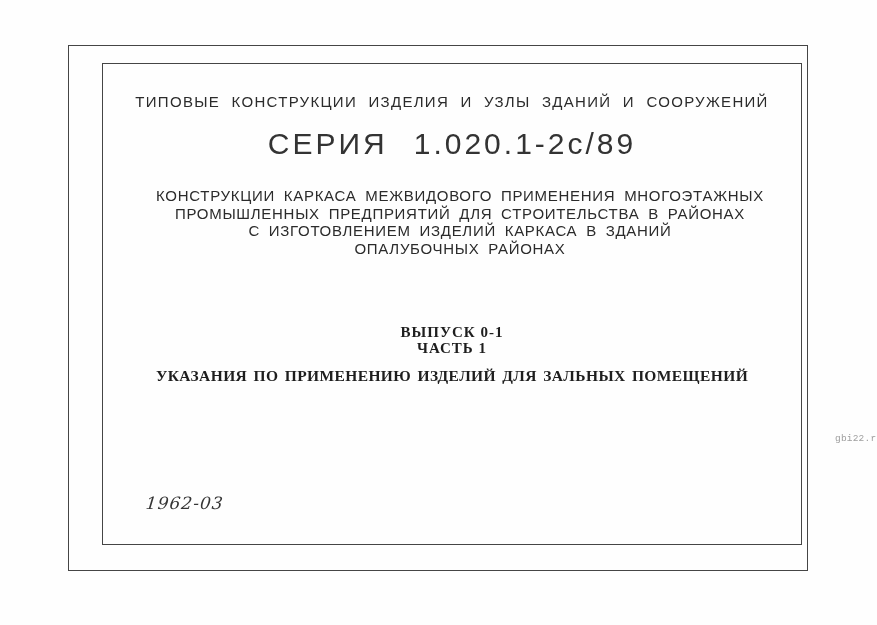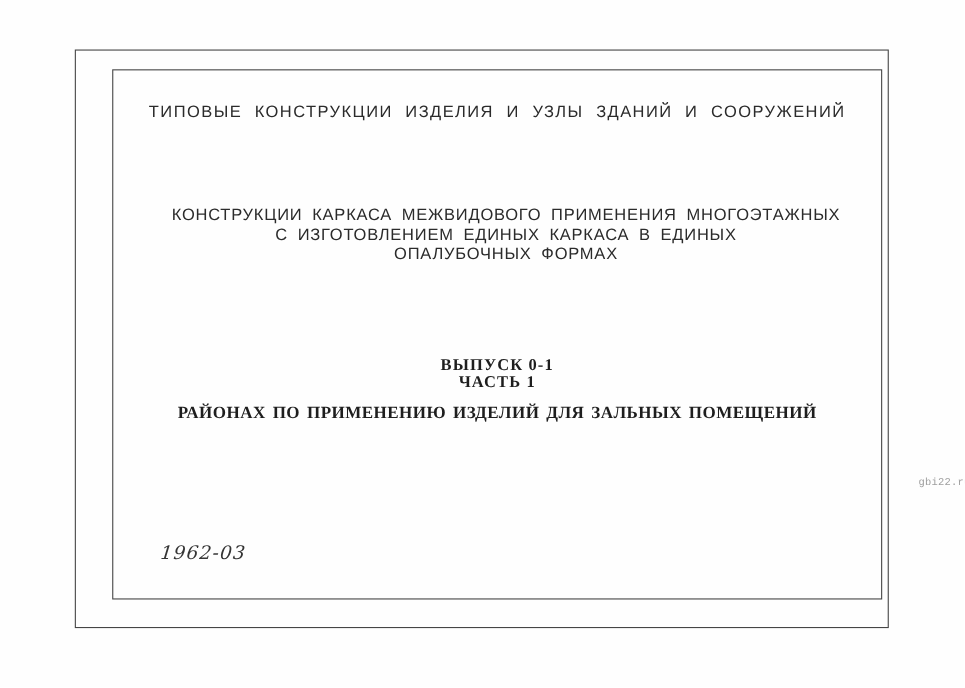--- a/index.html
+++ b/index.html
@@ -116,33 +116,37 @@
 
 <div id="page">
 
   <div class="outer-border"></div>
   <div class="inner-border"></div>
 
   <div class="content">
 
     <div class="center doc-header draft-text">ТИПОВЫЕ КОНСТРУКЦИИ ИЗДЕЛИЯ И УЗЛЫ ЗДАНИЙ И СООРУЖЕНИЙ</div>
 
+    <div class="center series-title draft-text">
+      <span>СЕРИЯ</span><span class="series-number">1.020.1-2с/89</span>
+    </div>
 
     <div class="center description draft-text">
       <div>КОНСТРУКЦИИ КАРКАСА МЕЖВИДОВОГО ПРИМЕНЕНИЯ МНОГОЭТАЖНЫХ</div>
-      <div>С ИЗГОТОВЛЕНИЕМ ЕДИНЫХ КАРКАСА В ЕДИНЫХ</div>
-      <div>ОПАЛУБОЧНЫХ ФОРМАХ</div>
+      <div>ПРОМЫШЛЕННЫХ ПРЕДПРИЯТИЙ ДЛЯ СТРОИТЕЛЬСТВА В РАЙОНАХ</div>
+      <div>С ИЗГОТОВЛЕНИЕМ ИЗДЕЛИЙ КАРКАСА В ЗДАНИЙ</div>
+      <div>ОПАЛУБОЧНЫХ РАЙОНАХ</div>
     </div>
 
     <div class="center issue-block">
       <div>ВЫПУСК 0-1</div>
       <div>ЧАСТЬ 1</div>
     </div>
 
-    <div class="center subtitle">РАЙОНАХ ПО ПРИМЕНЕНИЮ ИЗДЕЛИЙ ДЛЯ ЗАЛЬНЫХ ПОМЕЩЕНИЙ</div>
+    <div class="center subtitle">УКАЗАНИЯ ПО ПРИМЕНЕНИЮ ИЗДЕЛИЙ ДЛЯ ЗАЛЬНЫХ ПОМЕЩЕНИЙ</div>
 
     <div class="archive-code">1962-03</div>
 
   </div>
 
   <div class="watermark">gbi22.ru</div>
 
 </div>
 
 </body></html>

